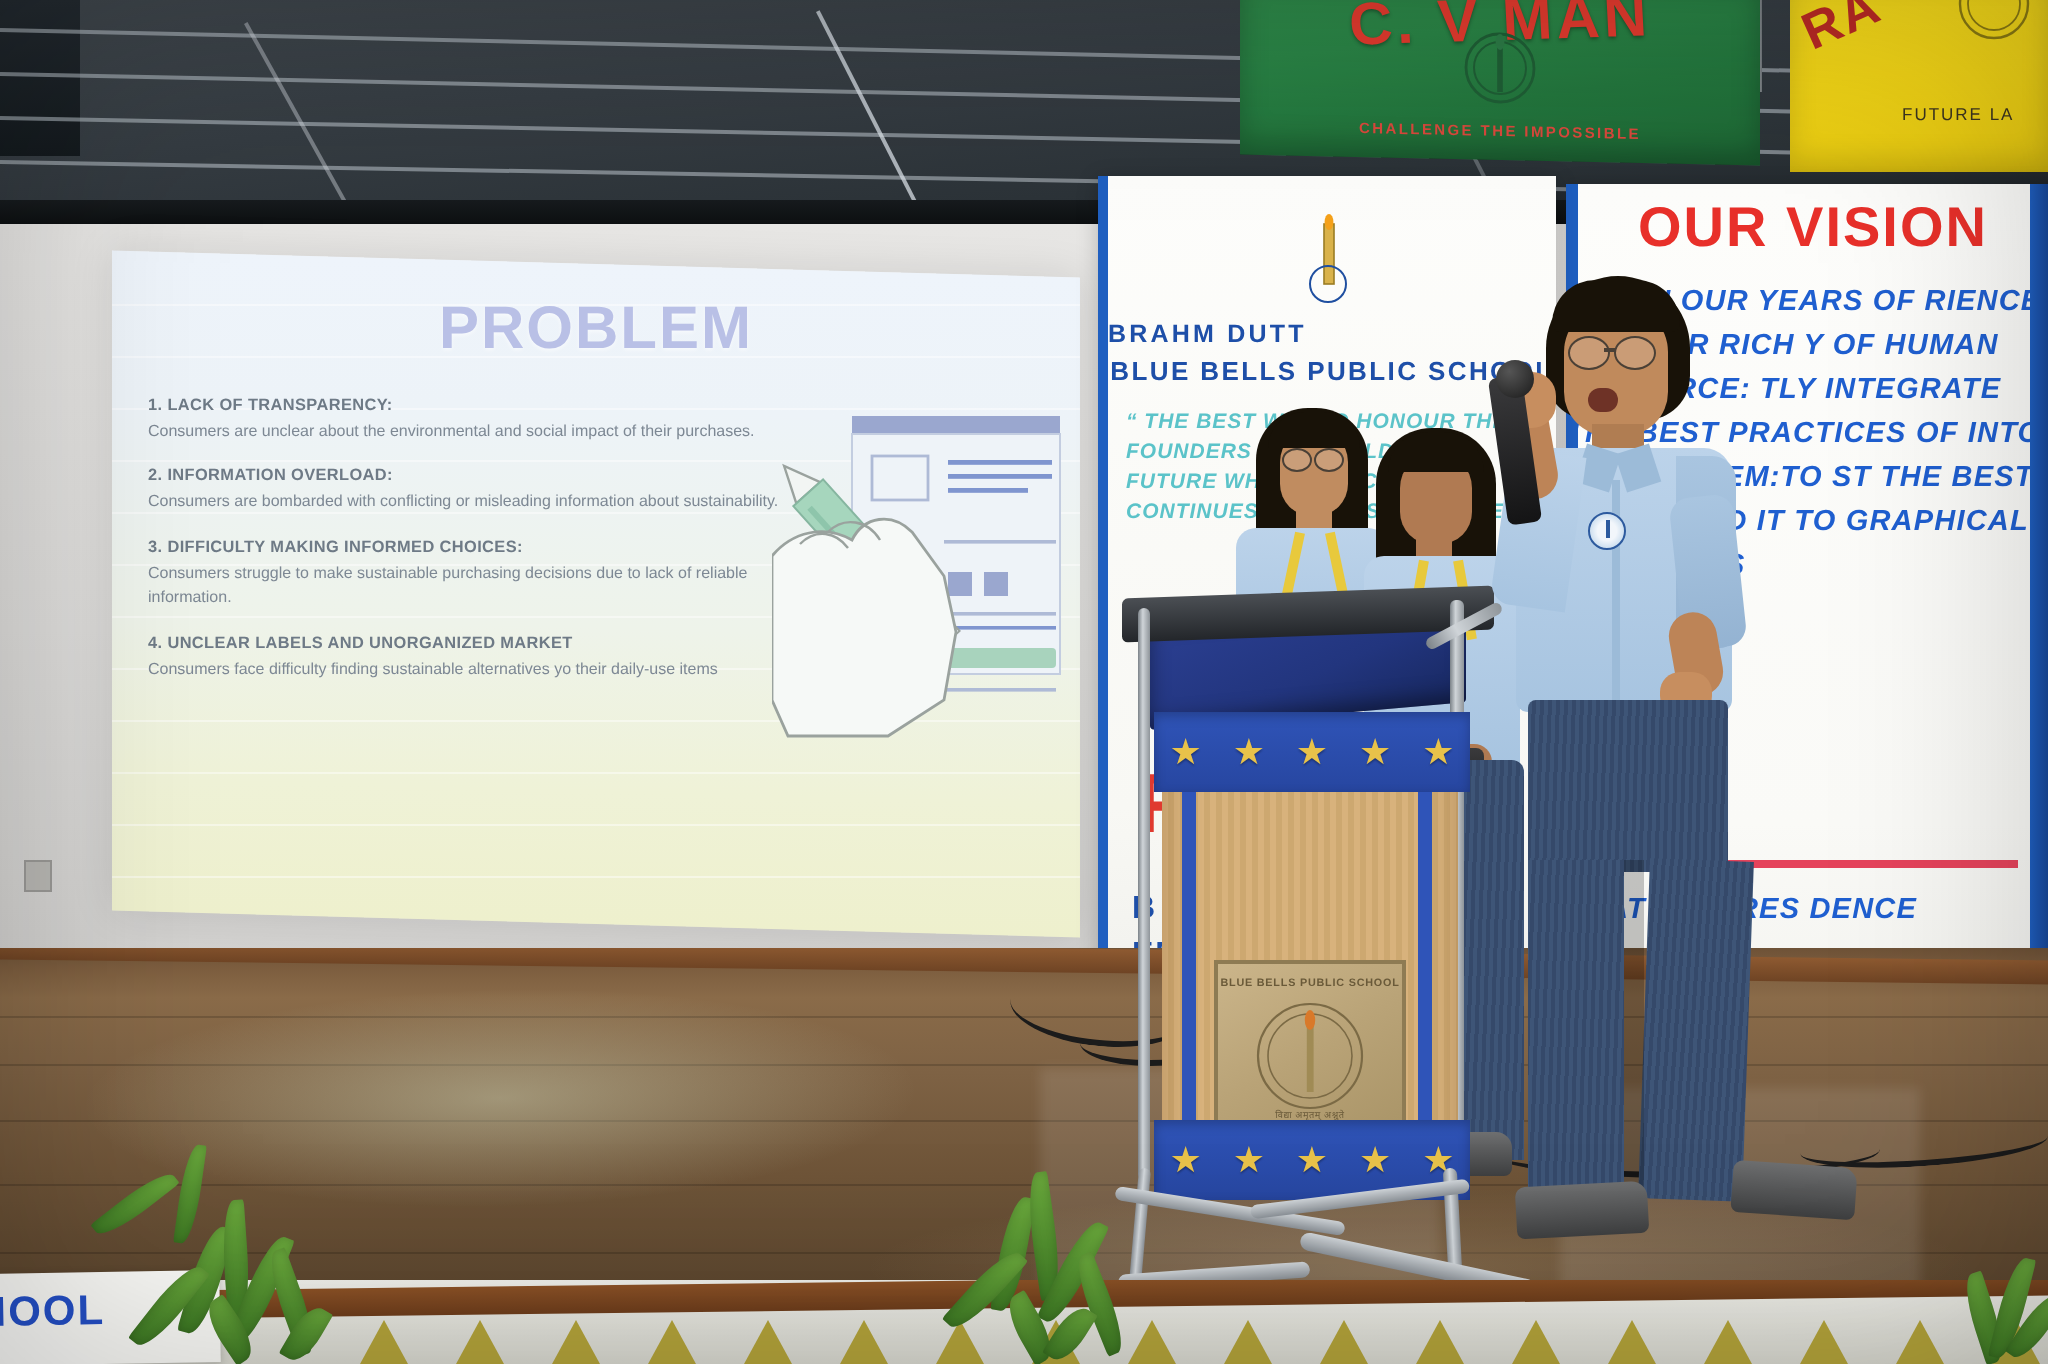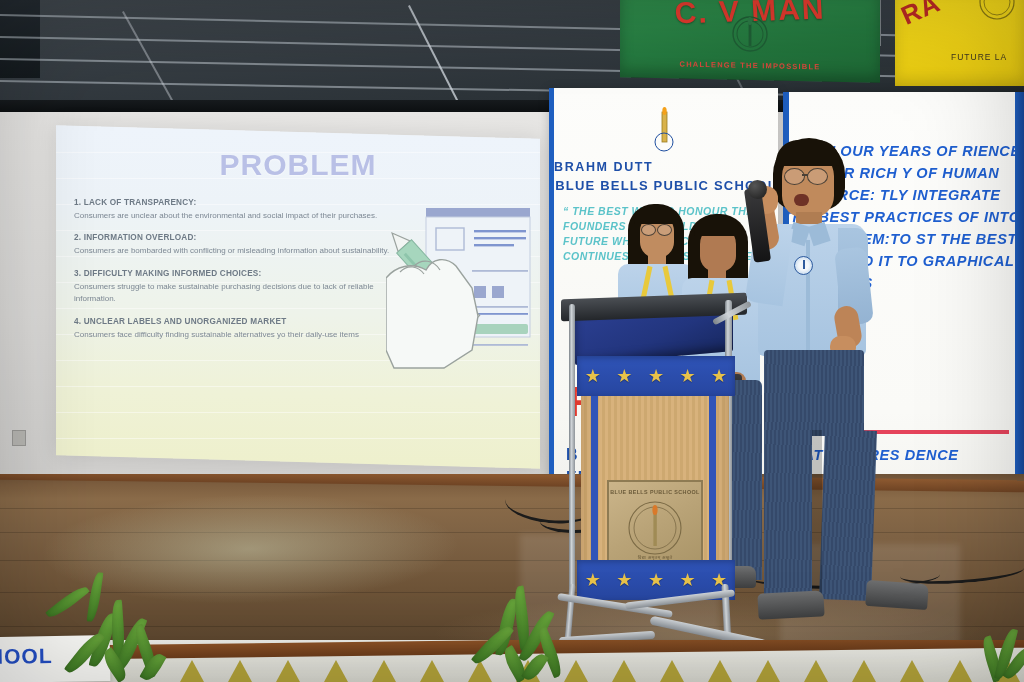--- a/index.html
+++ b/index.html
@@ -454,20 +454,21 @@
     <div class="emblem">
       <svg width="46" height="38" viewBox="0 0 46 38">
         <circle cx="23" cy="12" r="17" fill="none" stroke="#8a7a12" stroke-width="1.2"></circle>
         <circle cx="23" cy="12" r="13" fill="none" stroke="#8a7a12" stroke-width=".9"></circle>
       </svg>
     </div>
     <div class="fsub">FUTURE LA</div>
   </div>
 
   <div class="banner banner-right">
+    <div class="br-title">OUR VISION</div>
     <div class="br-body">ILD ON OUR YEARS OF RIENCE AND OUR RICH Y OF HUMAN RESOURCE: TLY INTEGRATE THE BEST PRACTICES OF INTO OUR SYSTEM:TO ST THE BEST ND SPREAD IT TO GRAPHICAL LOCATIONS</div>
     <div class="br-rule" style="top:338px"></div>
     <div class="br-tail" style="top:352px">THAT INSPIRES DENCE</div>
     <div class="br-rule" style="top:432px"></div>
   </div>
   <div class="banner-right-edge"></div>
 
   <div class="banner banner-center">
     <div class="bc-logo">
       <svg width="72" height="52" viewBox="0 0 72 52">

